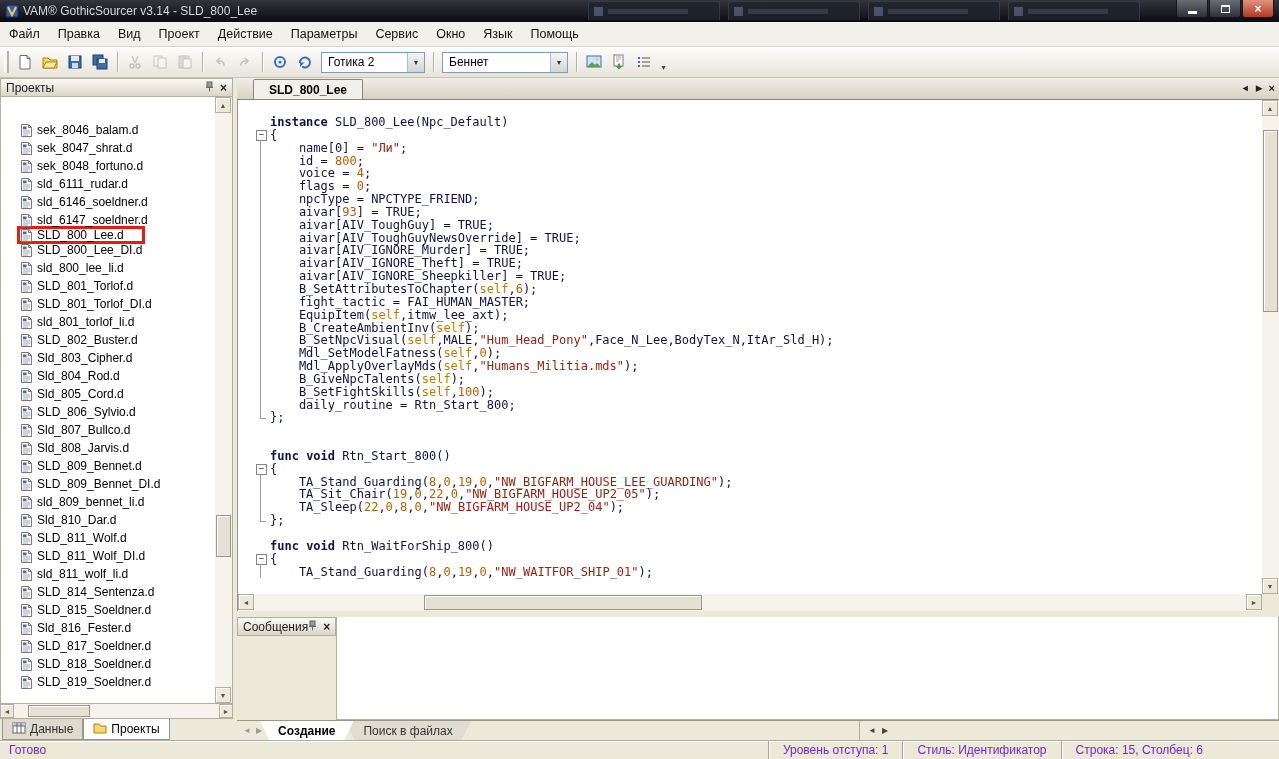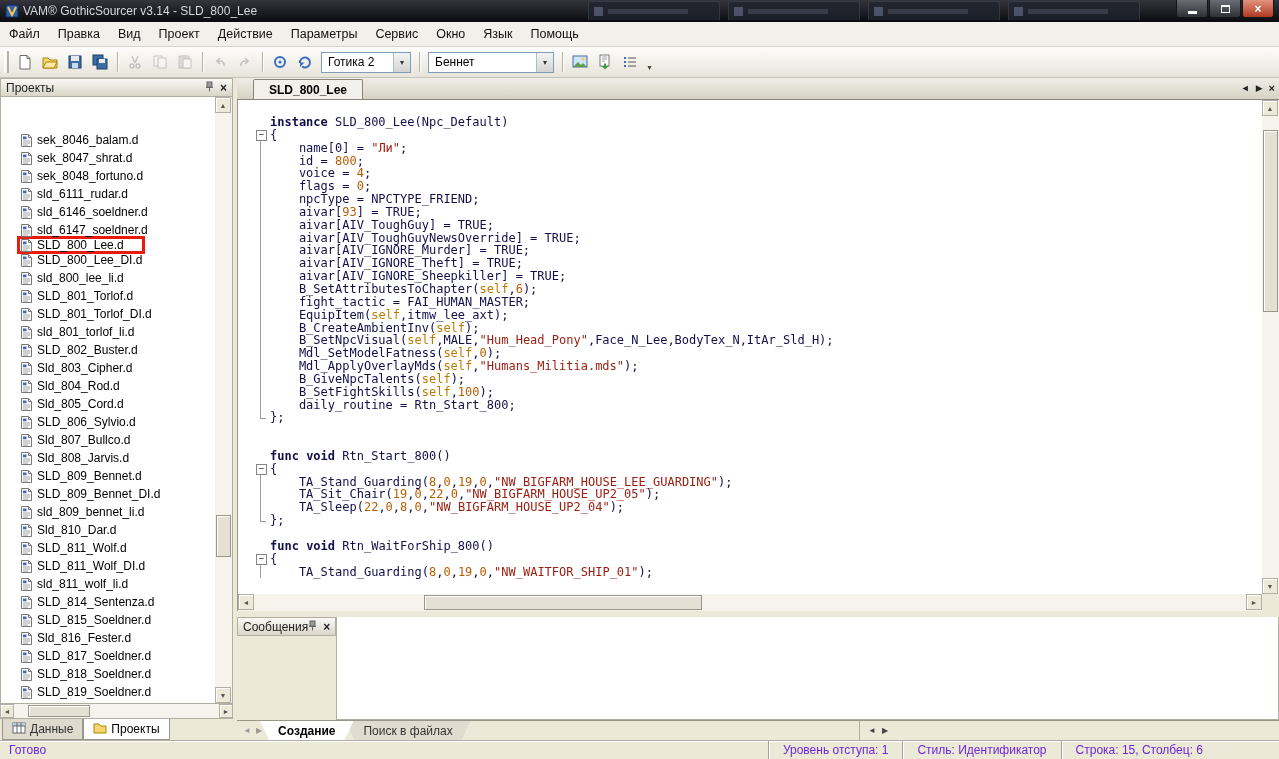--- a/index.html
+++ b/index.html
@@ -55,21 +55,21 @@
 
   
   .left-panel { width:233px; flex:none; display:flex; flex-direction:column; }
   .panel-header { height:19px; flex:none; background:linear-gradient(#faf9f6,#d9d5c8);
                   border:1px solid #b2af a2; border:1px solid #b2afa2;
                   display:flex; align-items:center; font-size:12px; color:#222; padding:0 5px; }
   .ph-title { flex:1; }
   .ph-btns { display:flex; align-items:center; gap:6px; }
   .xbtn { font-size:12px; font-weight:bold; color:#222; line-height:1; }
   .tree { flex:1; position:relative; background:#fff; border:1px solid #b2afa2; border-top:none;
-          overflow:hidden; padding-top:34px; }
+          overflow:hidden; padding-top:24px; }
   .trow { display:flex; align-items:center; gap:4px; height:18px; margin-left:19px;
           width:max-content; font-size:12px; color:#000; white-space:nowrap; }
   .trow .ticon { width:13px; height:15px; flex:none; display:flex; }
   .trow.marked { border:3px solid #e81b0c; margin:-3px 0 -3px 16px; padding:0 18px 0 0; }
   .tree-scroll { position:absolute; top:0; right:0; bottom:0; width:17px; }
   .left-hscroll { height:14px; flex:none; }
   .left-tabs { height:22px; flex:none; display:flex; align-items:stretch; padding-left:2px;
                background:#ece9d8; border-top:1px solid #b2afa2; }
   .ltab { display:flex; align-items:center; gap:4px; font-size:12px; padding:0 9px;
           border:1px solid #9a978a; border-top:none; background:#dedacd; color:#333; }
@@ -275,21 +275,21 @@
             <circle cx="8" cy="8" r="5" fill="none" stroke="#3a6ec2" stroke-width="2"></circle>
             <circle cx="8" cy="8" r="1.6" fill="#3a6ec2"></circle>
           </svg>
         </div>
         <div class="tbtn">
           <svg width="16" height="16">
             <path d="M3 9a5 5 0 1 1 2 3.5" fill="none" stroke="#3a6ec2" stroke-width="2"></path>
             <path d="M3 13V8.5h4.5z" fill="#3a6ec2"></path>
           </svg>
         </div>
-        <div class="combo" style="width: 90px;">
+        <div class="combo" style="width: 104px;">
           <span class="combo-text">Готика 2</span>
           <span class="arrowbox">▾</span>
         </div>
         <div class="tsep"></div>
         <div class="combo" style="width: 126px;">
           <span class="combo-text">Беннет</span>
           <span class="arrowbox">▾</span>
         </div>
         <div class="tsep"></div>
         <div class="tbtn">

